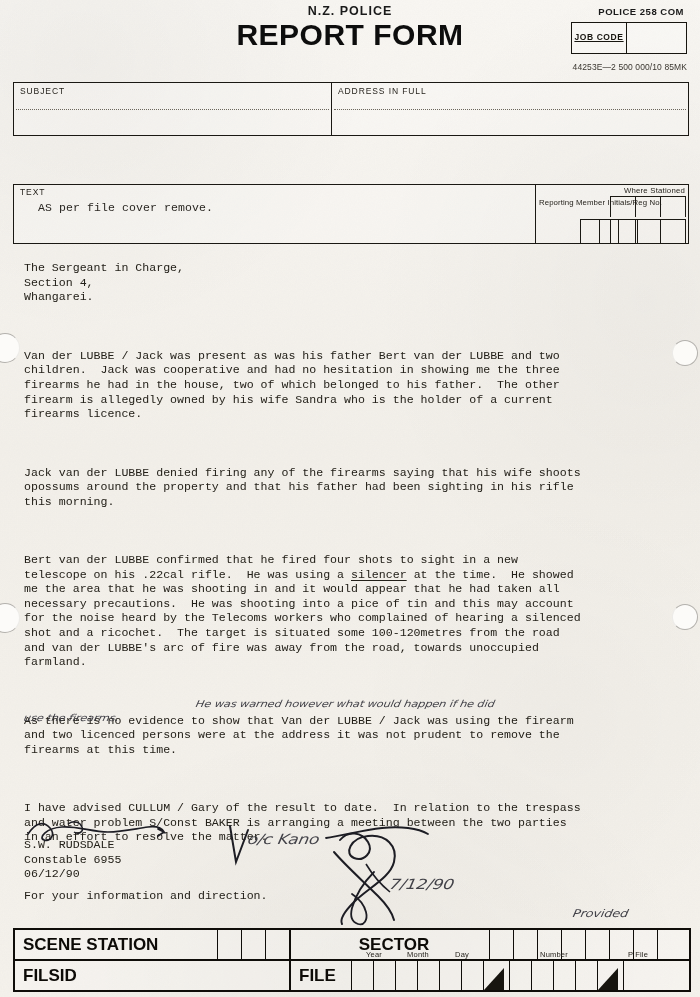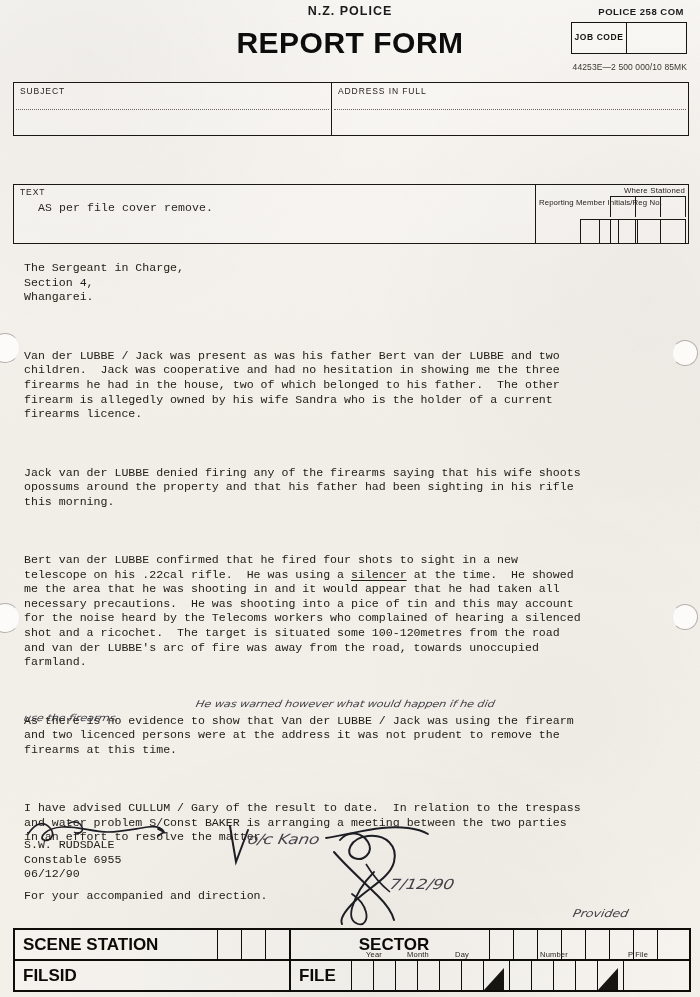--- a/index.html
+++ b/index.html
@@ -47,21 +47,20 @@
     text-align: center;
     z-index: 3;
   }
   #agency-name {
     font-size: 12.5px;
     font-weight: bold;
     letter-spacing: 1.0px;
     color: #1a1a1a;
   }
   #form-title {
-    margin-top: 8px;
     font-size: 30px;
     font-weight: bold;
     letter-spacing: 0.5px;
     color: #0d0d0d;
   }
   #police-code {
     position: absolute;
     right: 16px; top: 6px;
     font-size: 9.5px;
     font-weight: bold;
@@ -83,20 +82,21 @@
     border-right: 1.4px solid #17150f;
     display: flex;
     flex-direction: column;
     align-items: center;
     justify-content: center;
     font-size: 8.5px;
     font-weight: bold;
     line-height: 1.12;
     letter-spacing: .6px;
     color: #17150f;
+    text-decoration: underline;
   }
   #jobcode-value { flex: 1; }
   #form-serial {
     position: absolute;
     right: 13px; top: 62px;
     font-size: 8.5px;
     letter-spacing: .1px;
     color: #3a362f;
     z-index: 3;
   }
@@ -448,21 +448,21 @@
 for the noise heard by the Telecoms workers who complained of hearing a silenced
 shot and a ricochet.  The target is situated some 100-120metres from the road
 and van der LUBBE's arc of fire was away from the road, towards unoccupied
 farmland.</span></p>
     <p class="para">As there is no evidence to show that Van der LUBBE / Jack was using the firearm
 and two licenced persons were at the address it was not prudent to remove the
 firearms at this time.</p>
     <p class="para">I have advised CULLUM / Gary of the result to date.  In relation to the trespass
 and water problem S/Const BAKER is arranging a meeting between the two parties
 in an effort to resolve the matter.</p>
-    <p class="para tight">For your accompanied and direction.</p>
+    <p class="para tight">For your information and direction.</p>
   </div>
 
   <span class="hand" id="hand-insert-1">He was warned however what would happen  if he did</span>
   <span class="hand" id="hand-insert-2">use the firearms.</span>
 
   <svg class="layer" style="left:22px; top:818px;" width="160" height="30" viewBox="0 0 160 30">
     <path d="M6,16 C14,4 22,3 28,10 C34,17 28,24 22,22 C16,20 24,10 40,9
              C56,8 70,14 86,14 C100,14 112,11 126,9 C134,8 140,10 142,14
              L136,11 M142,14 L136,18" fill="none" stroke="#1d1d24" stroke-width="1.7" stroke-linecap="round"></path>
     <path d="M46,6 C52,2 58,4 60,9 C62,14 56,17 52,14" fill="none" stroke="#1d1d24" stroke-width="1.5"></path>

